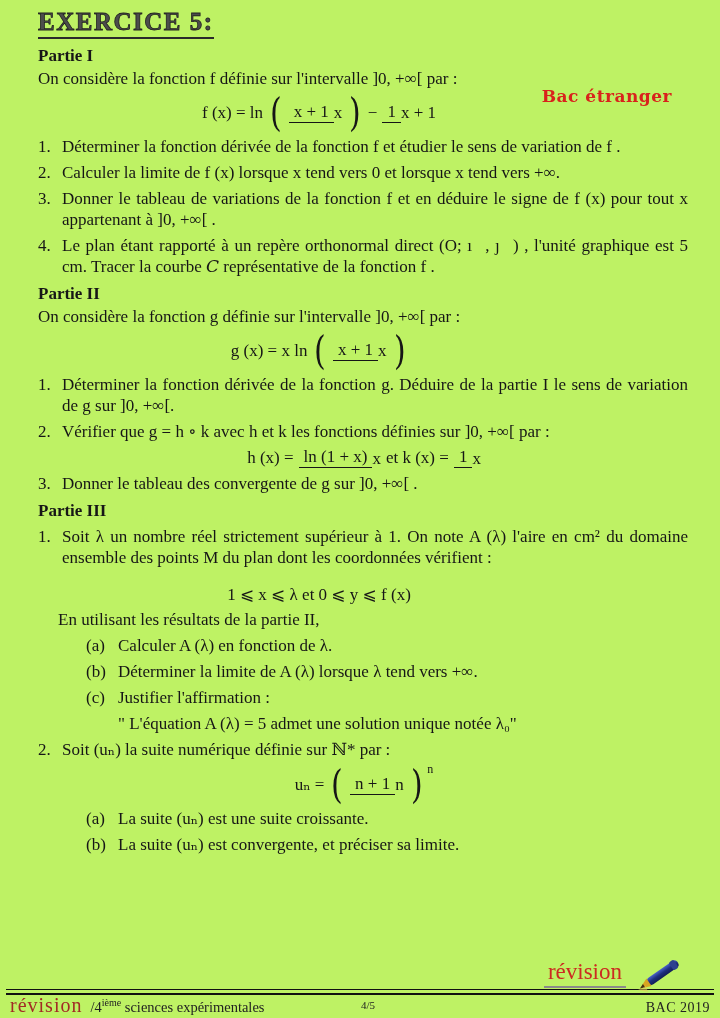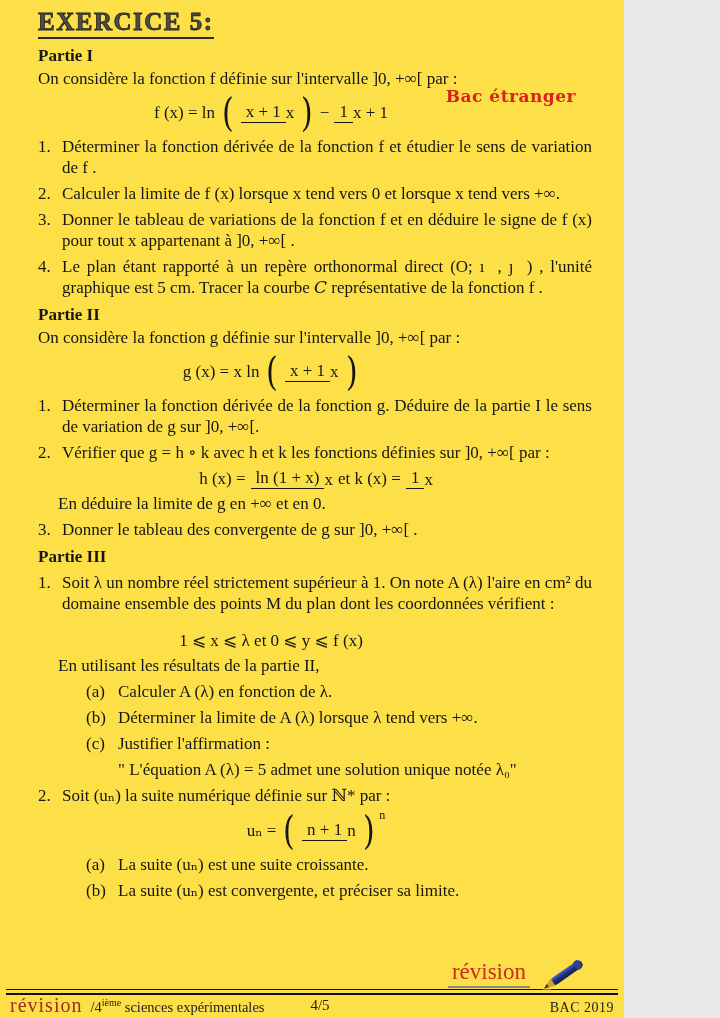--- a/index.html
+++ b/index.html
@@ -1,20 +1,20 @@
 <!DOCTYPE html>
 <html><head>
 <meta charset="utf-8">
 <style>
   html,body{margin:0;padding:0;}
   body{background:#e8e8e6;}
   .page{
     position:relative;
-    width:624px;height:1018px;
-    background:#fde047;
+    width:720px;height:1018px;
+    background:#bef264;
     overflow:hidden;
     font-family:"Liberation Serif","DejaVu Serif",serif;
     color:#161616;
     font-size:17px;
     line-height:21px;
   }
   .content{padding:8px 30px 0 38px;}
 
   
   .title{
@@ -116,21 +116,21 @@
     height:22px;
     display:flex;align-items:baseline;
   }
   .footer-brand{
     font-size:20px;
     color:#a22b25;
     letter-spacing:1px;
     line-height:20px;
   }
   .footer-course{font-size:14.5px;color:#222;margin-left:8px;}
-  .footer-page{position:absolute;left:16px;right:0;text-align:center;font-size:15px;color:#222;}
+  .footer-page{position:absolute;left:16px;right:0;text-align:center;font-size:11px;color:#222;}
   .footer-year{margin-left:auto;font-size:14px;color:#222;letter-spacing:0.5px;}
 </style>
 </head>
 <body>
 
 <div class="page">
   <div class="content">
 
     <div style="margin-left:24px;">
       <span class="title">EXERCICE 5:</span>
@@ -201,21 +201,20 @@
         <span class="fnum">ln (1 + x)</span>
         <span class="fden">x</span>
       </span>
       <span>et k (x) =</span>
       <span class="frac">
         <span class="fnum">1</span>
         <span class="fden">x</span>
       </span>
     </div>
 
-    <div class="indent1">En déduire la limite de g en +∞ et en 0.</div>
 
     <div class="item">
       <span class="num">3.</span>
       <span class="txt">Donner le tableau des convergente de g sur ]0, +∞[ .</span>
     </div>
 
     <div class="part-heading">Partie III</div>
 
     <div class="item">
       <span class="num">1.</span>

